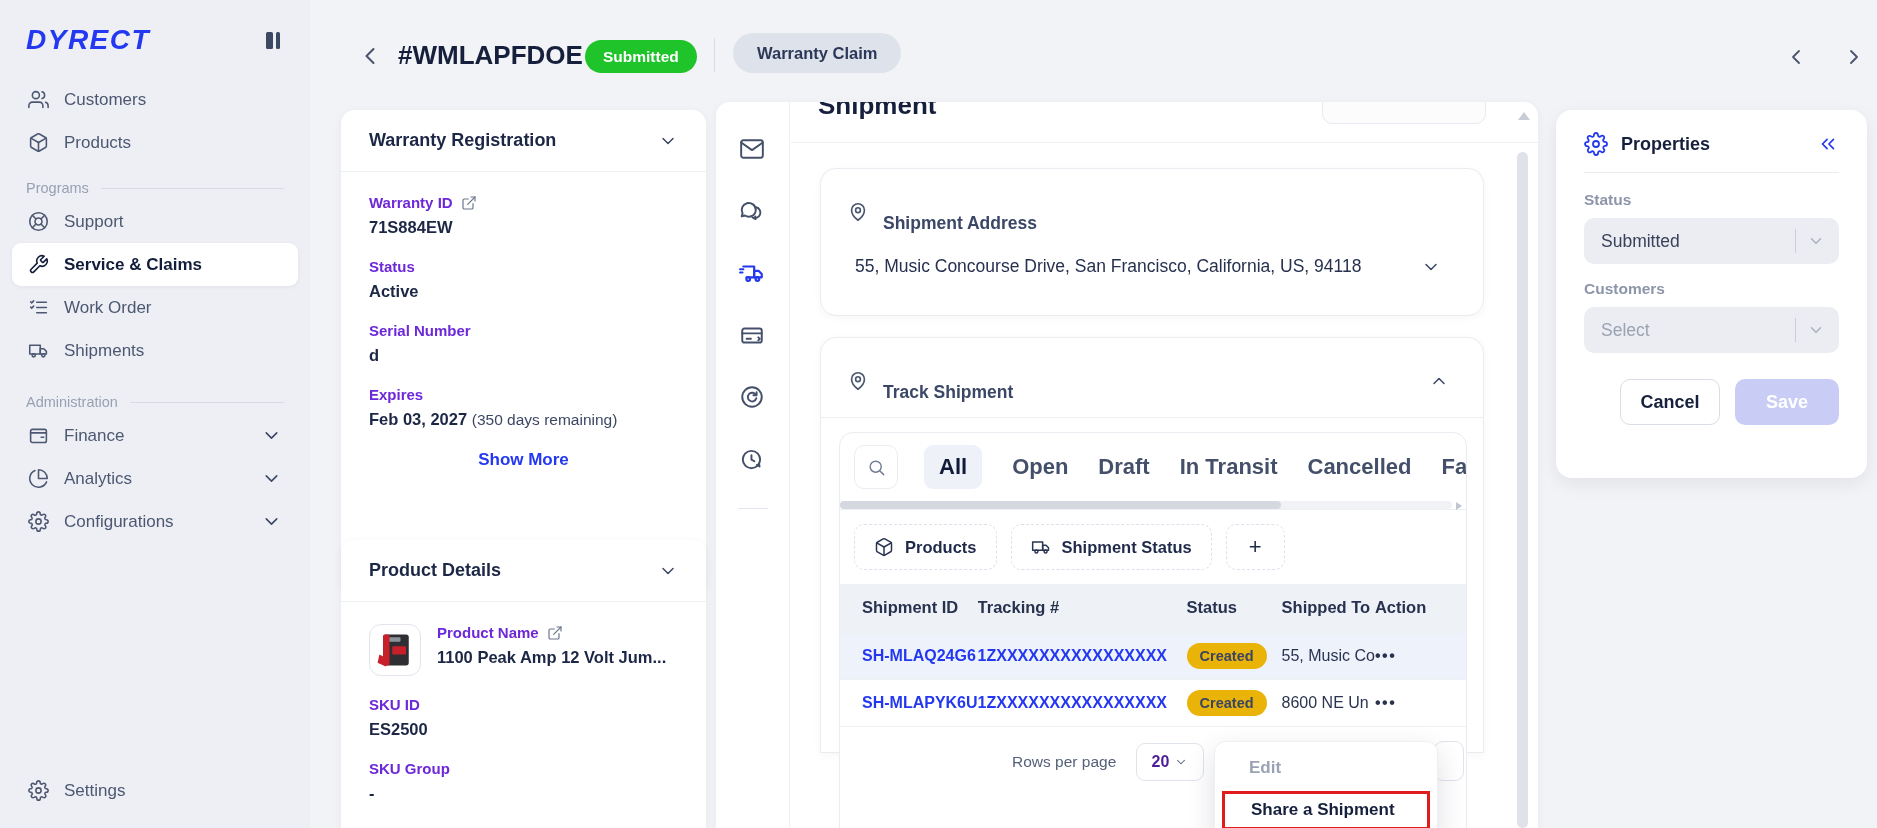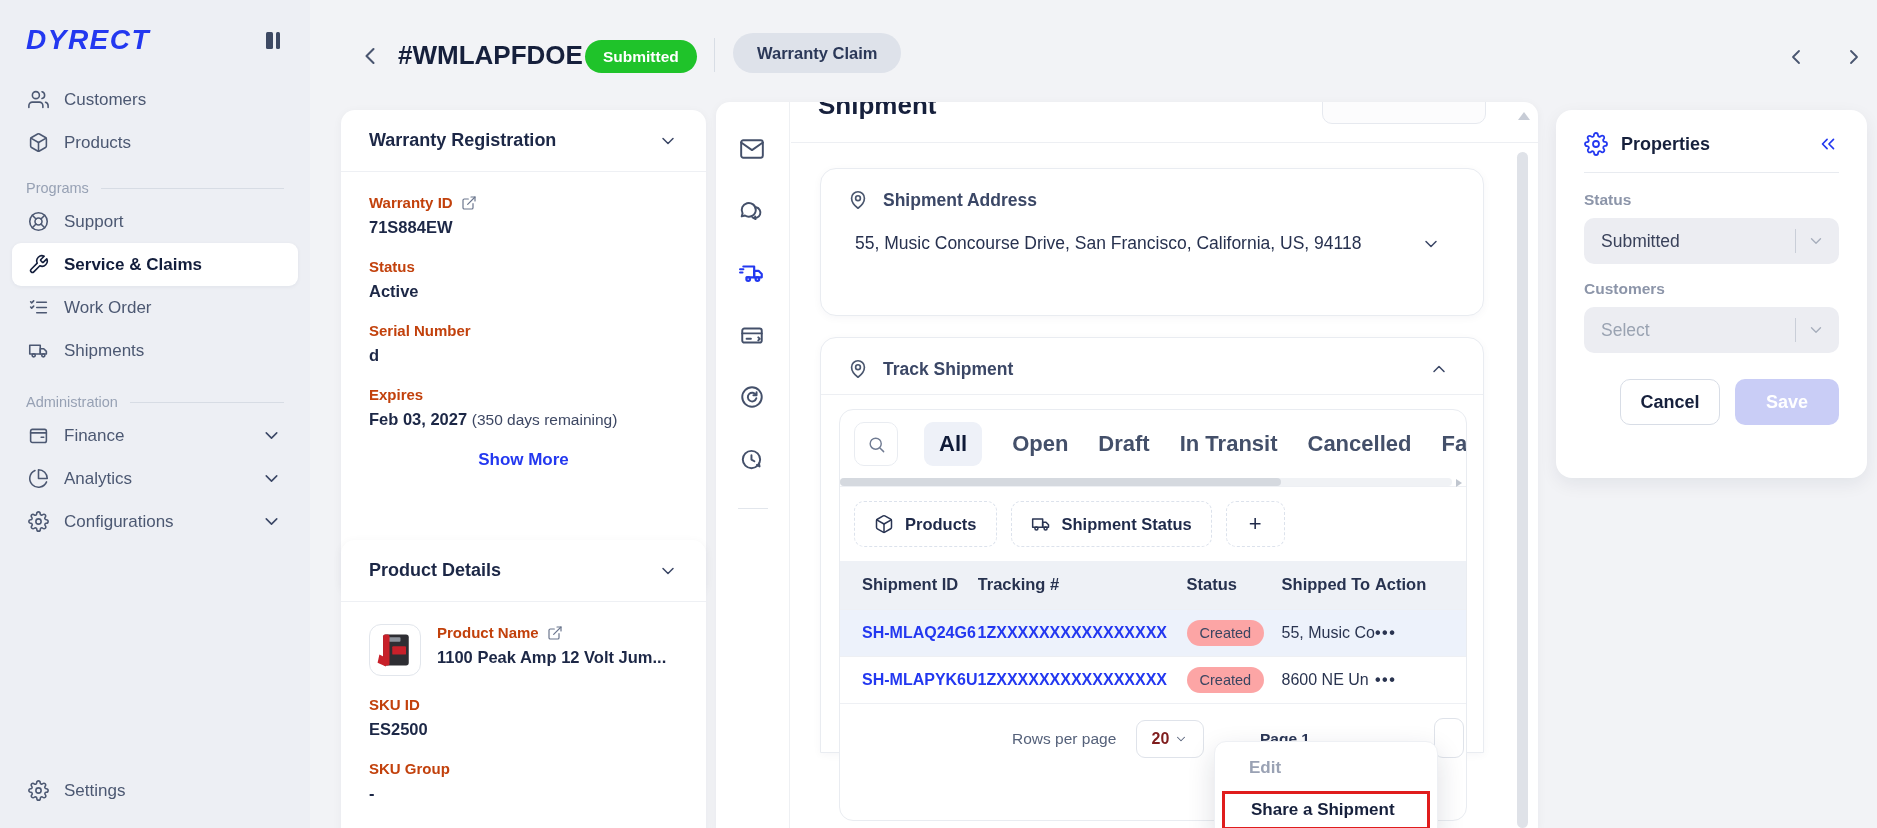--- a/index.html
+++ b/index.html
@@ -45,21 +45,21 @@
   
   .card { position:absolute; background:#fff; border-radius:14px; box-shadow:0 2px 10px rgba(26,35,64,.05); }
   .card-head { display:flex; align-items:center; justify-content:space-between; padding:20px 28px; border-bottom:1px solid #eef0f4; }
   .card-title { font-size:18px; font-weight:700; color:#1c2746; }
   .chev { width:20px; height:20px; color:#3b4766; cursor:pointer; }
 
   
   .warranty-card { left:341px; top:110px; width:365px; height:484px; }
   .card-body { padding:22px 28px; }
   .field { margin-bottom:21px; }
-  .field-label { display:flex; align-items:center; gap:8px; font-size:15px; font-weight:600; color:#c2410c; margin-bottom:7px; }
+  .field-label { display:flex; align-items:center; gap:8px; font-size:15px; font-weight:600; color:#6d28d9; margin-bottom:7px; }
   .field-label svg { width:16px; height:16px; color:#6b7document,#6b7democ; color:#6b768e; }
   .field-value { font-size:16.5px; font-weight:700; color:#1c2746; }
   .field-note { font-weight:400; color:#3d4763; font-size:15.5px; }
   .show-more { text-align:center; font-size:17px; font-weight:700; color:#2338f0; cursor:pointer; margin-top:6px; }
 
   .product-card { left:341px; top:540px; width:365px; height:300px; border-radius:14px 14px 0 0; }
   .prod-row { display:flex; gap:16px; margin-bottom:20px; }
   .prod-img { width:52px; height:52px; border:1px solid #e2e6ec; border-radius:12px; background:#fff;
               display:flex; align-items:center; justify-content:center; flex:none; overflow:hidden; }
 
@@ -74,21 +74,21 @@
   .rail-divider { width:30px; height:1px; background:#e2e6ec; }
 
   .shipment-title-clip { position:absolute; left:102px; top:0; width:320px; height:24px; overflow:hidden; }
   .shipment-title-clip h2 { font-size:26px; font-weight:800; color:#16203c; margin-top:-12px; }
   .clipped-btn-wrap { position:absolute; left:606px; top:0; width:164px; height:22px; overflow:hidden; }
   .clipped-btn { width:164px; height:40px; margin-top:-18px; background:#fcfcfd; border:1px solid #e6e9ef; border-radius:10px; }
   .panel-divider { position:absolute; left:75px; right:0; top:40px; height:1px; background:#edeff3; }
 
   .inner-card { position:absolute; background:#fff; border:1px solid #e9ecf1; border-radius:16px; box-shadow:0 2px 8px rgba(26,35,64,.04); }
   .inner-head { display:flex; align-items:center; padding:20px 26px 14px 26px; gap:14px; }
-  .inner-title { font-size:17.5px; font-weight:700; color:#3b4766; flex:1; }
+  .inner-title { font-size:17.5px; font-weight:700; color:#3b4766; flex:1;margin-top:24px; }
   .pin-icon { width:22px; height:22px; color:#4a566e; }
 
   .address-card { left:104px; top:66px; width:664px; height:148px; }
   .address-row { display:flex; align-items:flex-end; justify-content:space-between; padding:8px 42px 26px 34px; }
   .address-text { font-size:17.5px; font-weight:500; color:#27314f; }
 
   .track-card { left:104px; top:235px; width:664px; height:416px; border-radius:16px 16px 0 0; }
   .track-inner { margin:14px 18px 0 18px; width:628px; border:1px solid #e9ecf1; border-radius:14px;
                  overflow:hidden; background:#fff; position:relative; height:412px; }
   .filter-row { display:flex; align-items:center; padding:12px 0 10px 14px; overflow:hidden; white-space:nowrap; }
@@ -110,30 +110,30 @@
 
   table.ship-table { width:100%; border-collapse:collapse; }
   .ship-table th { background:#eef1f6; text-align:left; font-size:16.5px; font-weight:600; color:#27324f;
                    height:48px; padding:0; white-space:nowrap; overflow:hidden; }
   .ship-table th:first-child, .ship-table td:first-child { padding-left:22px; }
   .ship-table col.c-id{width:136px} .ship-table col.c-trk{width:209px} .ship-table col.c-st{width:95px}
   .ship-table col.c-to{width:90px} .ship-table col.c-act{width:auto}
   .ship-table td { height:47px; padding:0; border-top:1px solid #eef0f4; font-size:16px; white-space:nowrap; overflow:hidden; }
   .ship-table tr.hovered td { background:#edf2fb; }
   .link-cell { color:#2338f0; font-weight:600; cursor:pointer; }
-  .status-pill { display:inline-block; background:#fca5a5; color:#3a4561; font-size:14.5px; font-weight:400;
+  .status-pill { display:inline-block; background:#eab308; color:#3a4561; font-size:14.5px; font-weight:700;
                  padding:5px 13px; border-radius:15px; }
   .to-cell { color:#2a3450; font-size:15.5px; }
   .action-cell { color:#2a3450; font-size:13px; letter-spacing:1.5px; font-weight:700; cursor:pointer; }
 
   .pagination { position:relative; height:70px; border-top:1px solid #eef0f4; }
   .rows-label { position:absolute; left:172px; top:26px; font-size:15.5px; color:#55617a; }
   .rows-select { position:absolute; left:296px; top:16px; width:68px; height:38px; background:#fff; border:1px solid #dfe3ea;
                  border-radius:9px; display:flex; align-items:center; justify-content:center; gap:5px;
-                 font-size:16px; font-weight:700; color:#7f1d1d; cursor:pointer; }
+                 font-size:16px; font-weight:700; color:#4c1d95; cursor:pointer; }
   .rows-select .chev { width:14px; height:14px; color:#5a657d; } 
   .pg-text { position:absolute; left:322px; top:26px; font-size:15.5px; font-weight:600; color:#2b3756; }
   .peek-btn { position:absolute; left:594px; top:14px; width:30px; height:40px; background:#fff;
               border:1px solid #dfe3ea; border-radius:9px; }
 
   
   .v-scroll-up { position:absolute; left:1518px; top:112px; width:0; height:0;
                  border-left:6px solid transparent; border-right:6px solid transparent; border-bottom:8px solid #c7ccd6; }
   .v-scroll-thumb { position:absolute; left:1517px; top:152px; width:11px; height:676px; background:#dfe2e8; border-radius:6px; }
 

